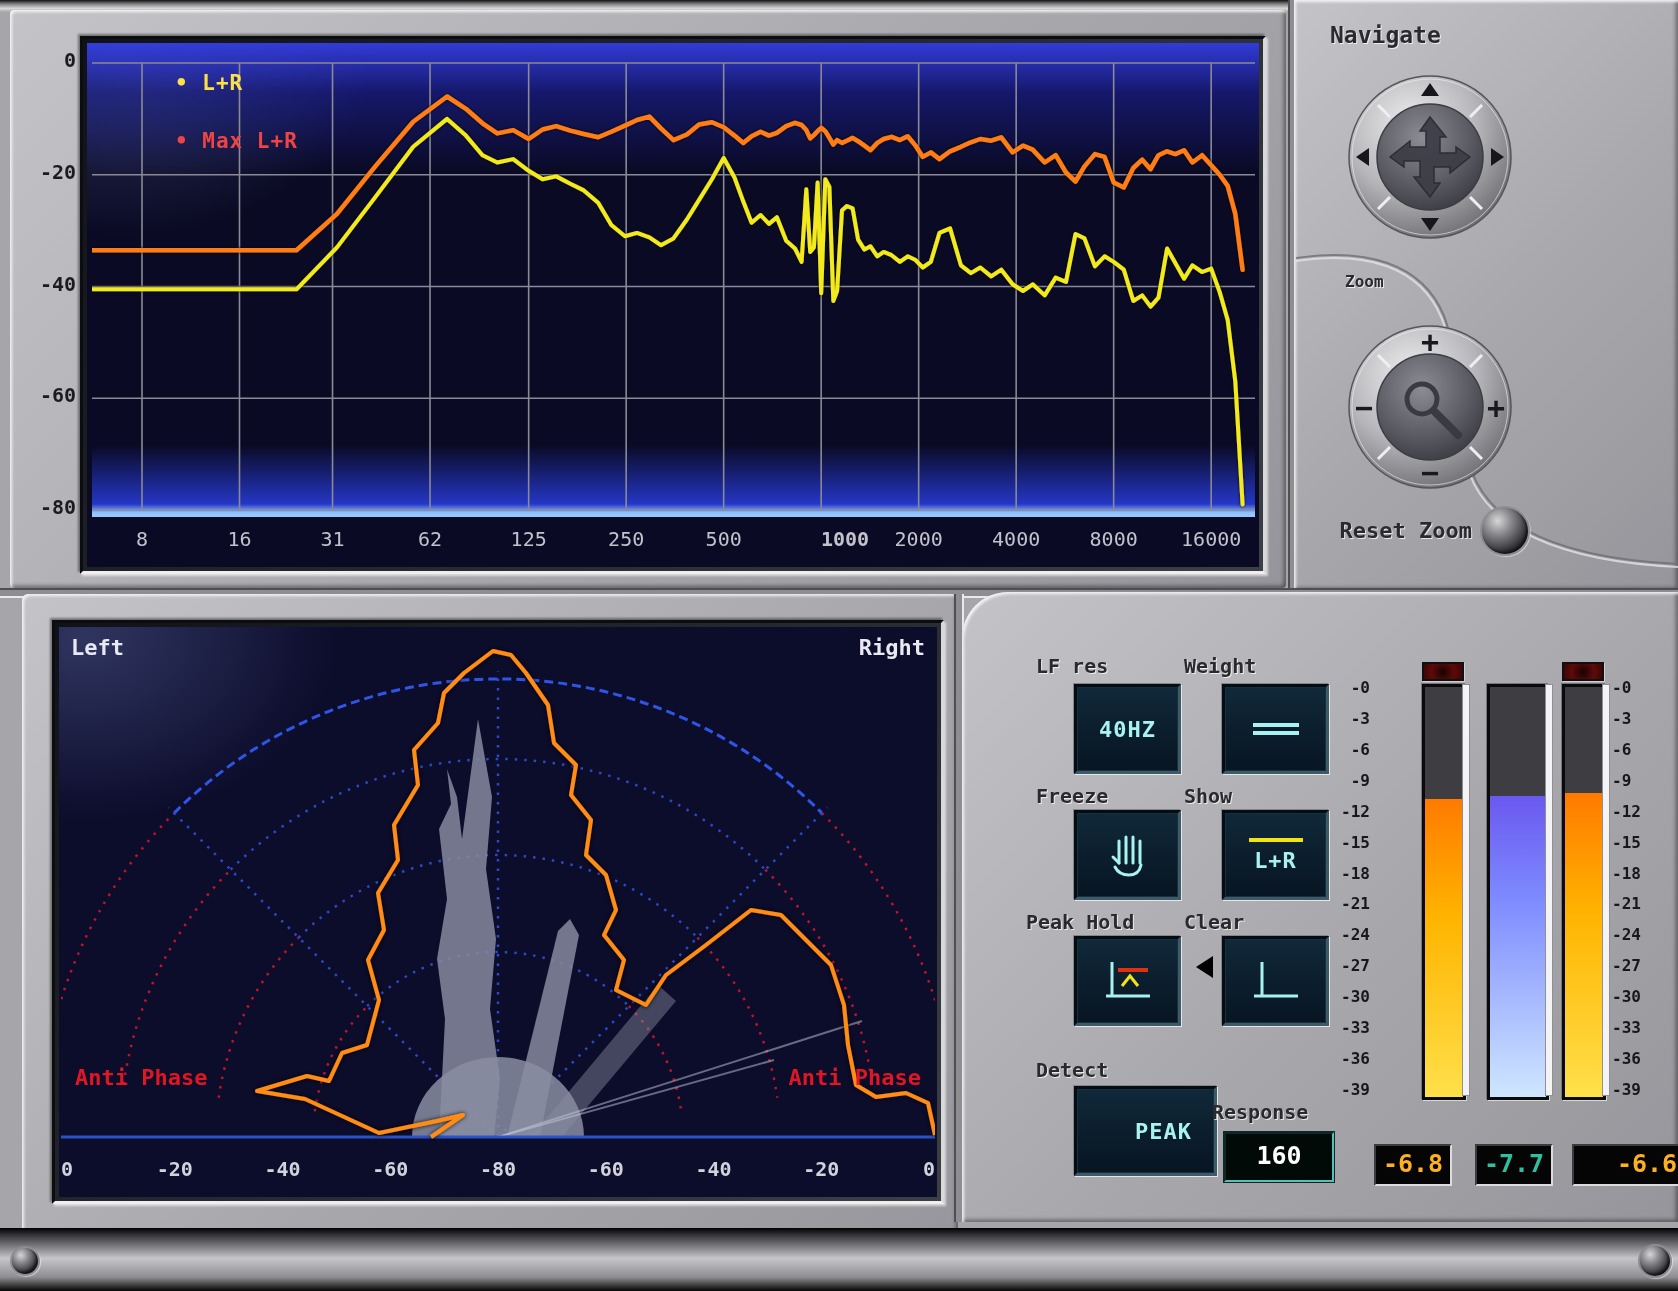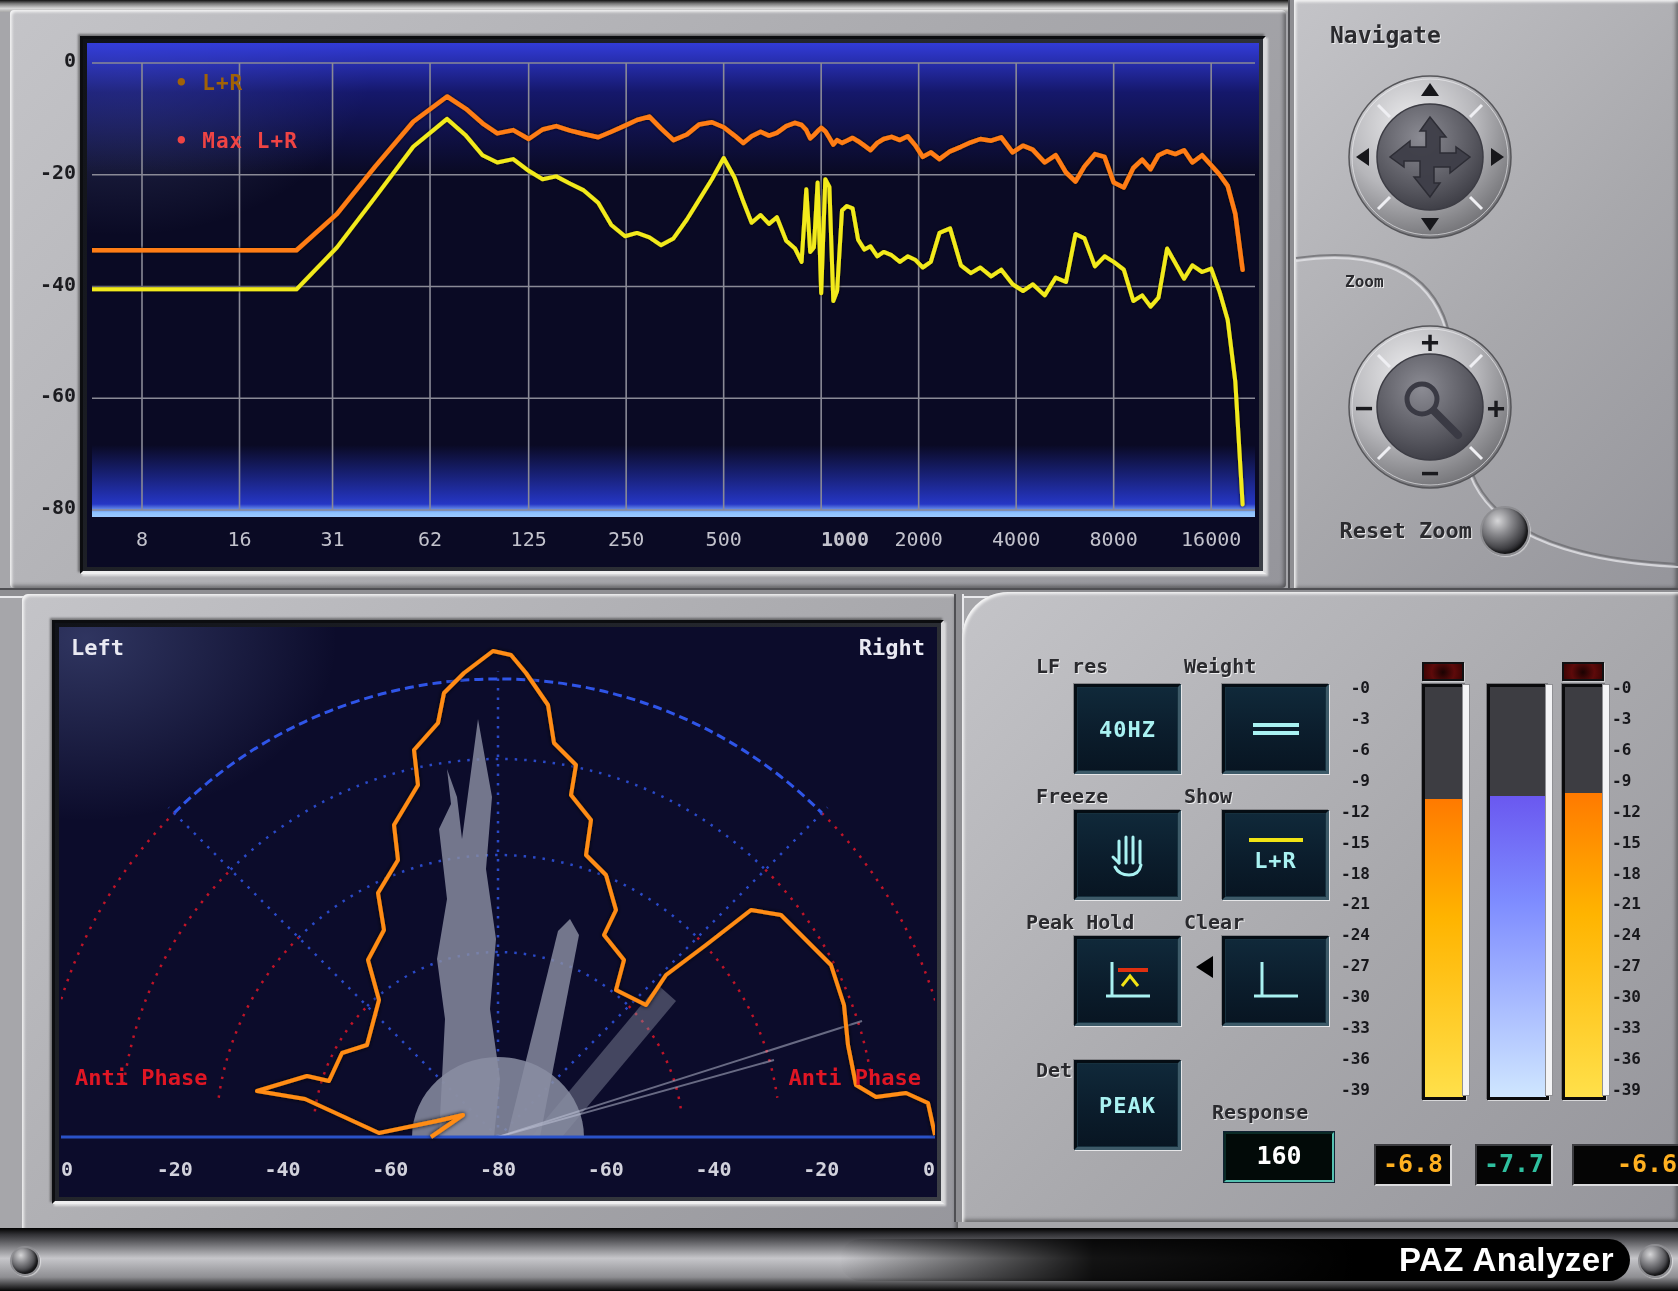--- a/index.html
+++ b/index.html
@@ -109,21 +109,21 @@
             <div class="x-tick-label" style="left: 298.034px;">62</div>
             <div class="x-tick-label" style="left: 396.664px;">125</div>
             <div class="x-tick-label" style="left: 494.164px;">250</div>
             <div class="x-tick-label" style="left: 591.664px;">500</div>
             <div class="x-tick-label" style="left: 713px; font-weight: bold;">1000</div>
             <div class="x-tick-label" style="left: 786.664px;">2000</div>
             <div class="x-tick-label" style="left: 884.164px;">4000</div>
             <div class="x-tick-label" style="left: 981.664px;">8000</div>
             <div class="x-tick-label" style="left: 1079.16px;">16000</div>
           </div>
-        <div class="legend-row" style="left: 88px; top: 28px; color: #a16207;">
+        <div class="legend-row" style="left: 88px; top: 28px; color: #fde047;">
           <span>• </span><span>L+R</span>
         </div>
         <div class="legend-row" style="left: 88px; top: 86px; color: #ef4444;">
           <span>• </span><span>Max L+R</span>
         </div>
       </div>
     </div>
     <div id="spec-yticks" style="position:absolute;left:14px;top:30px;width:52px;height:524px;">
         <div class="y-tick-label" style="top: 8px;">0</div>
         <div class="y-tick-label" style="top: 119.75px;">-20</div>
@@ -305,21 +305,21 @@
       </svg>
     </div>
     <div class="ctl-btn" style="left:260px;top:344px;">
       <svg width="52" height="46" viewBox="0 0 52 46">
         <path d="M12 4 V38 M4 38 H48" stroke="#a9f2f2" stroke-width="3" fill="none"></path>
       </svg>
     </div>
     <div class="cursor-arrow" style="left:234px;top:364px;"></div>
 
     <div class="ctl-label lbl-emboss" style="left:74px;top:466px;width:176px;">Detect</div>
-    <div class="ctl-btn" style="left:112px;top:468px;">
+    <div class="ctl-btn" style="left:112px;top:494px;padding-left:36px;">
       <span class="txt">PEAK</span>
     </div>
     <div class="ctl-label lbl-emboss" style="left:250px;top:508px;width:126px;">Response</div>
     <div style="position:absolute;left:262px;top:540px;width:106px;height:46px;background:#020a08;border:2px solid;border-color:#0a2a26 #57c1b1 #57c1b1 #0a2a26;box-shadow:0 0 0 1px #123;cursor:pointer;">
       <div style="color:#fff;font-size:25px;font-weight:bold;text-align:center;line-height:44px;">160</div>
     </div>
 
     <div id="meters-zone" style="position:absolute;inset:0;">
         <div class="scale-label" style="left: 364px; top: 87px; width: 44px; text-align: right;">-0</div>
         <div class="scale-label" style="left: 650px; top: 87px;">-0</div>
@@ -364,19 +364,16 @@
         </div>
         <div class="meter-strip" style="left: 640px; top: 92px; width: 6px; height: 410px;"></div>
         <div class="readout" style="color: rgb(255, 176, 32); left: 412px; top: 552px;">-6.8</div>
         <div class="readout" style="color: rgb(47, 191, 159); left: 513px; top: 552px;">-7.7</div>
         <div class="readout" style="color: rgb(255, 176, 32); left: 610px; top: 552px; padding-left: 36px;">-6.6</div>
       </div>
   </div>
 
   <div class="bottom-bar">
     <div class="sphere" style="left:10px;top:18px;width:26px;height:26px;"></div>
-    <div class="pill">
-      <span class="pill-title">PAZ Analyzer</span>
-    </div>
     <div class="sphere" style="left:1638px;top:16px;width:30px;height:30px;"></div>
   </div>
 
 </div>
 
 </body></html>

